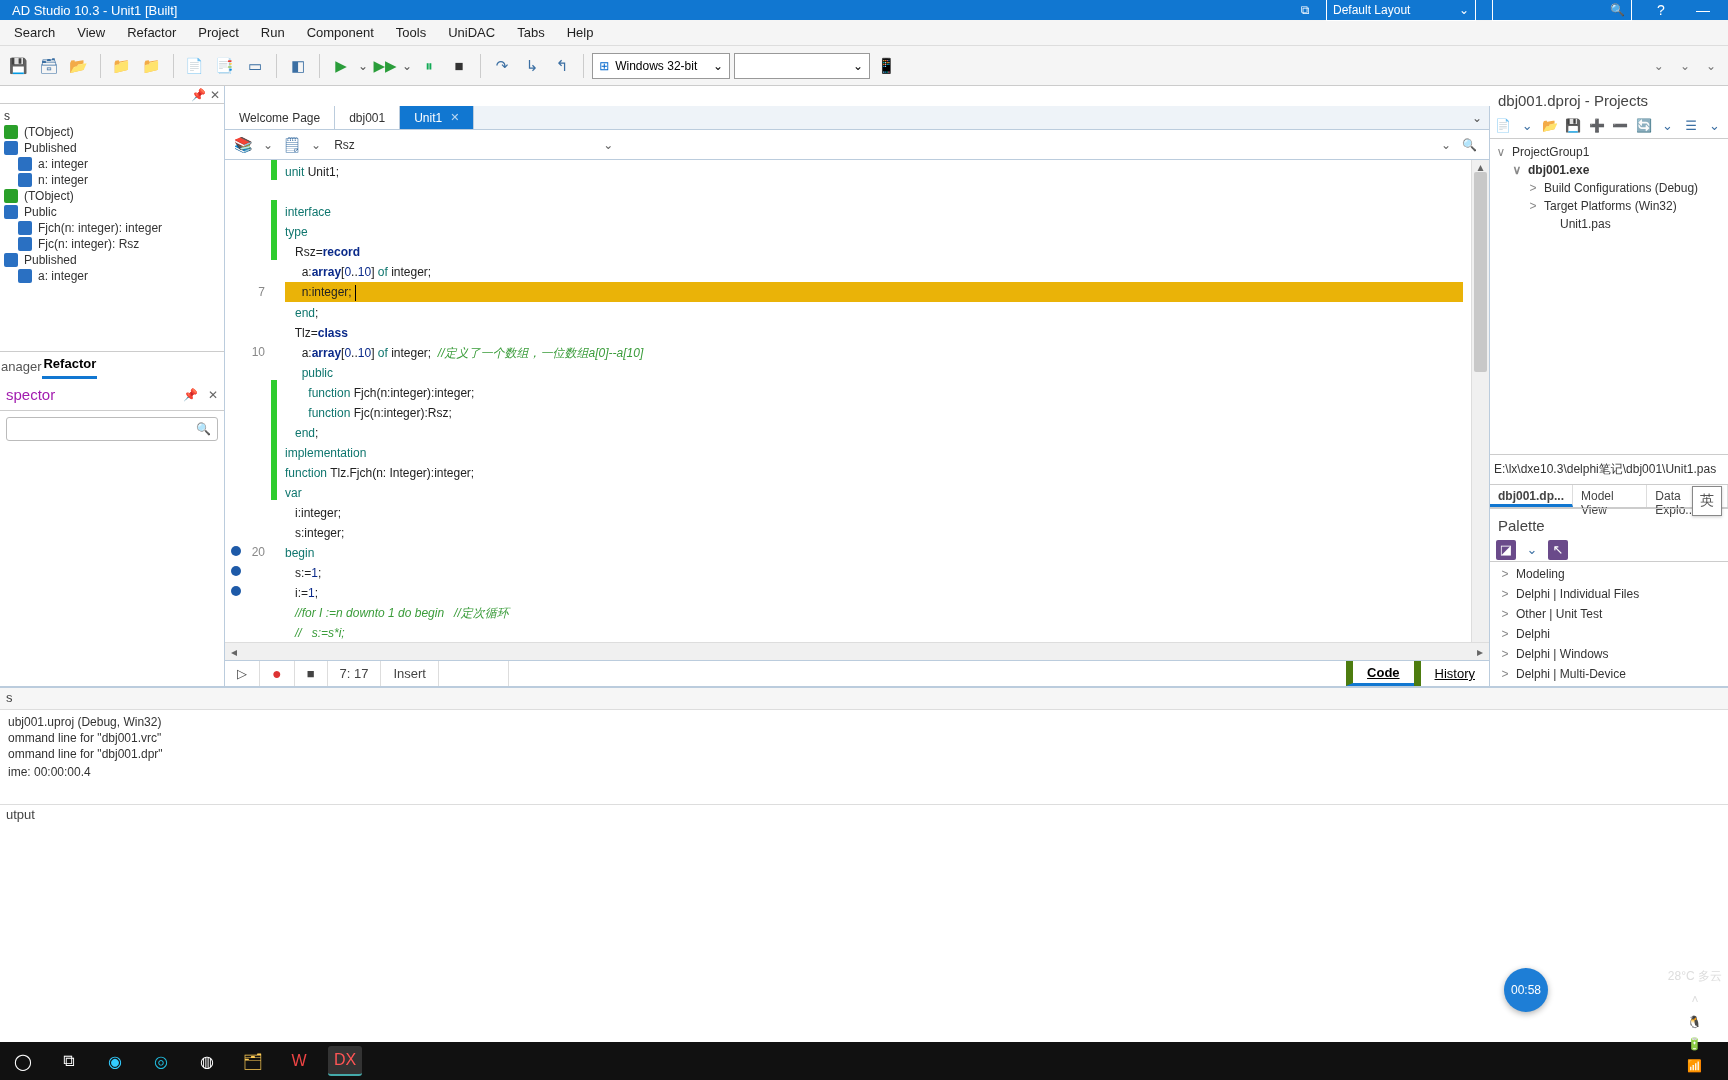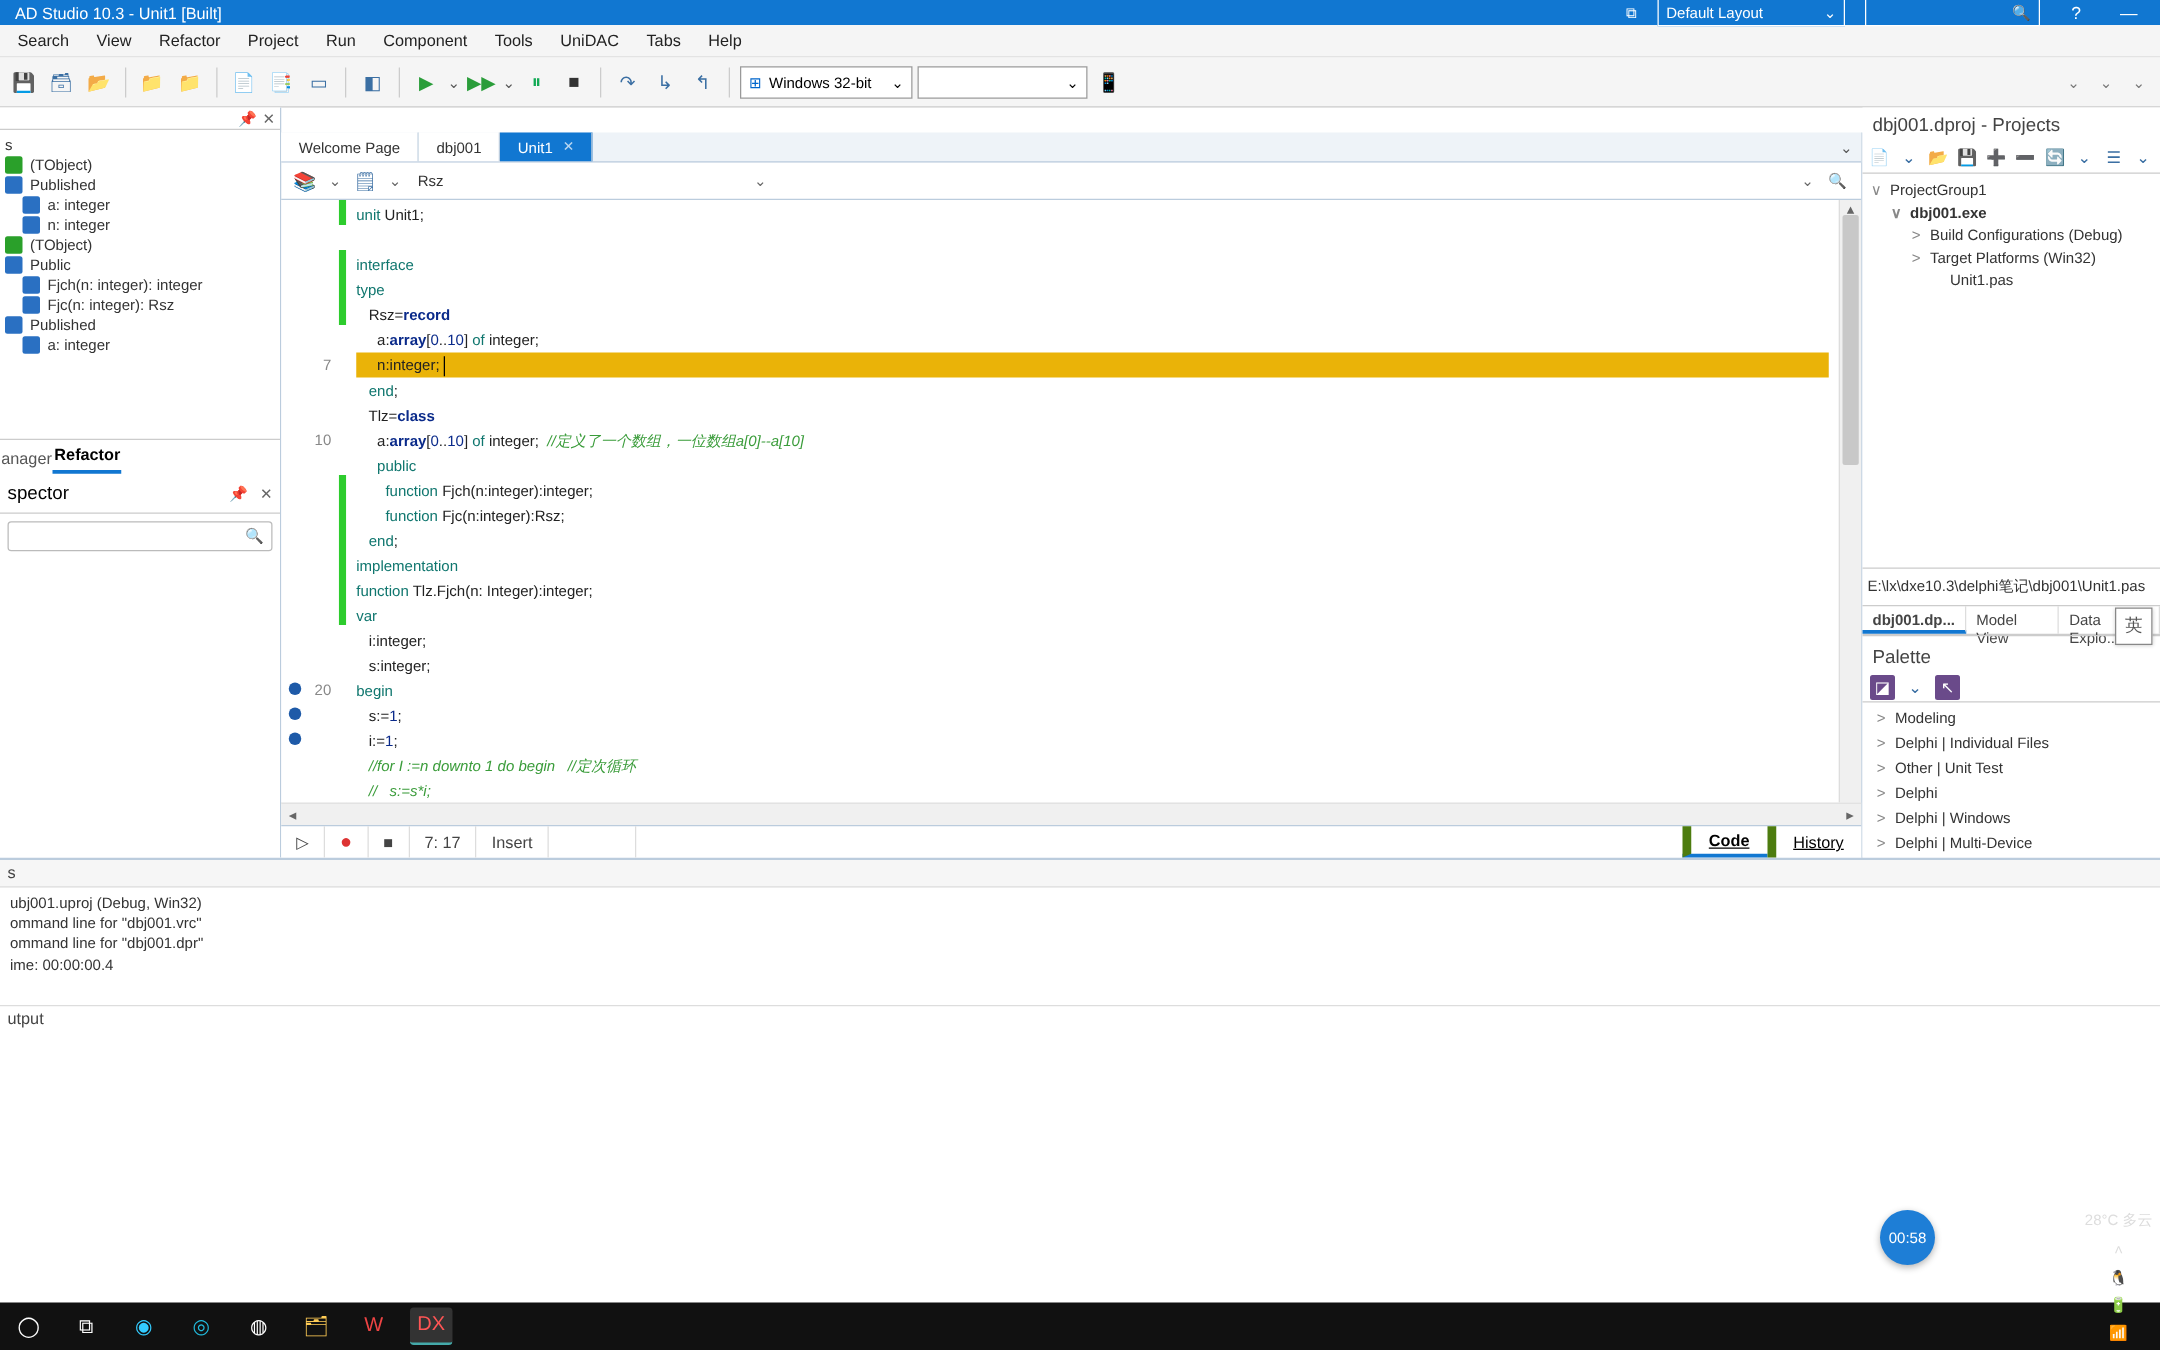--- a/index.html
+++ b/index.html
@@ -26,21 +26,21 @@
 .left-pane .tree { flex:1; overflow:auto; padding:4px 0; }
 .left-pane .tree .node { display:flex; align-items:center; gap:6px; padding:1px 4px; font-size:13px; color:#333;}
 .left-pane .tree .node .ico { width:14px; height:14px; border-radius:2px; }
 .ico.green { background:#2aa02a; }
 .ico.blue { background:#2a70c2; }
 .left-pane .tree .indent1{ padding-left:18px;}
 .left-pane .bottom-tabs { height:28px; border-top:1px solid #ccc; display:flex; align-items:flex-end;}
 .left-pane .bottom-tabs .tab { padding:5px 1px; font-size:13px; color:#555;}
 .left-pane .bottom-tabs .tab.active { font-weight:bold; border-bottom:3px solid #1177d1; color:#000;}
 .inspector-head { height:32px; border-bottom:1px solid #ccc; display:flex; align-items:center; justify-content:space-between; padding:0 6px;}
-.inspector-head .title { font-size:15px; color:#000000;}
+.inspector-head .title { font-size:15px; color:#a21caf;}
 .inspector-search { padding:6px; display:flex;}
 .inspector-search .box { flex:1; height:24px; border:1px solid #bbb; border-radius:3px; display:flex; align-items:center; justify-content:flex-end; padding:0 6px;}
 .center-pane { flex:1; display:flex; flex-direction:column; border-right:1px solid #bcd;margin-top:20px; }
 .file-tabs { height:24px; background:#eef3f8; border-bottom:1px solid #bcd; display:flex; align-items:stretch;}
 .file-tab { padding:0 14px; display:flex; align-items:center; gap:8px; border-right:1px solid #bcd; font-size:13px; color:#333; background:#fff;}
 .file-tab.active { background:#1177d1; color:#fff;}
 .file-tab .x { font-size:11px; color:inherit; opacity:0.7;}
 .file-tabs .spacer { flex:1;}
 .file-tabs .drop { width:24px; display:flex; align-items:center; justify-content:center; color:#555;}
 .nav-row { height:30px; border-bottom:1px solid #bcd; display:flex; align-items:center; padding:0 6px; gap:6px;}

